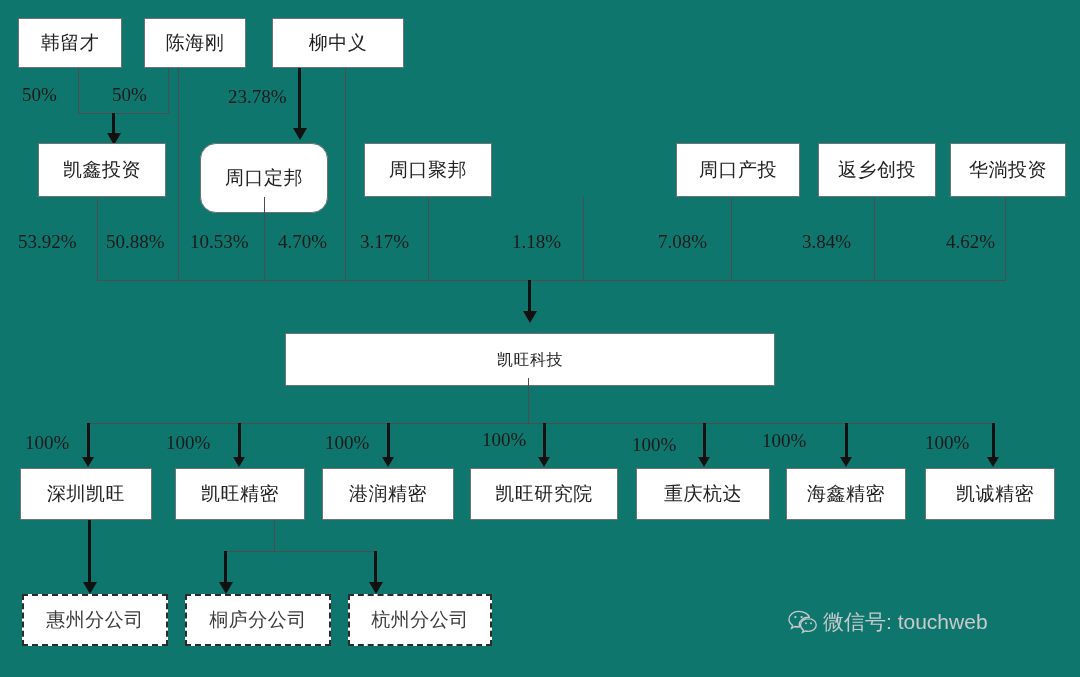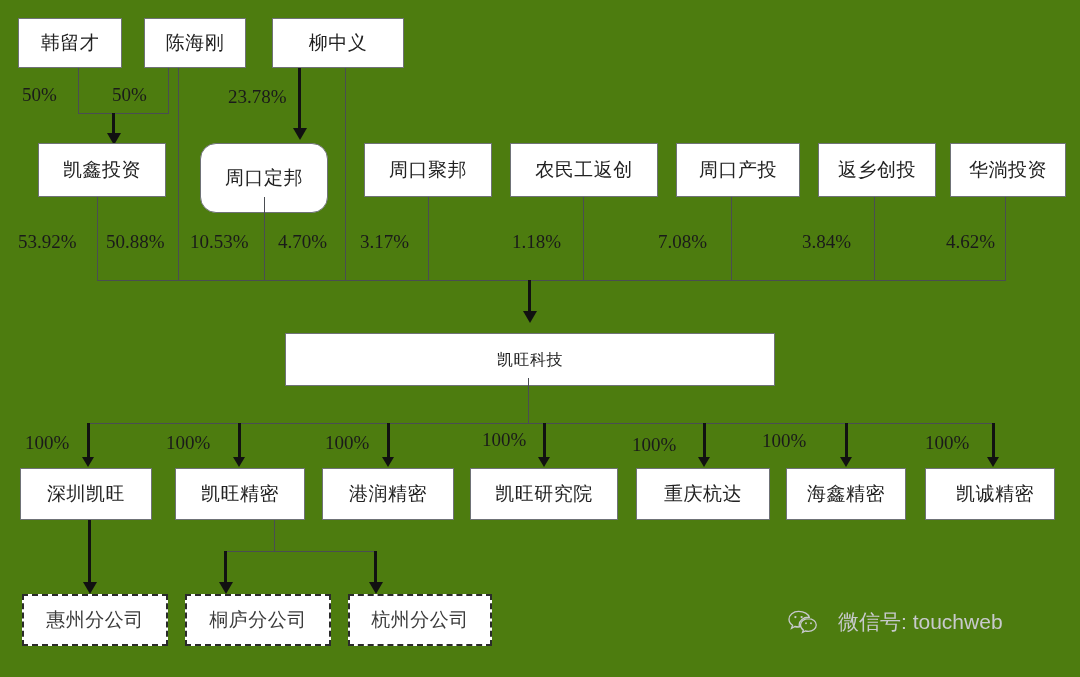--- a/index.html
+++ b/index.html
@@ -9,21 +9,21 @@
     background: #ffffff;
   }
   body {
     font-family: "Liberation Serif", "DejaVu Serif", serif;
     color: #1a1a1a;
   }
   #canvas {
     position: relative;
     width: 1080px;
     height: 677px;
-    background: #4d7c0f;
+    background: #0f766e;
     overflow: hidden;
   }
   
   .node {
     position: absolute;
     box-sizing: border-box;
     border: 1px solid #6f7277;
     background: #ffffff;
     display: flex;
     align-items: center;
@@ -78,21 +78,21 @@
     font-size: 19px;
     color: #1a1a1a;
     white-space: nowrap;
     font-family: "Liberation Serif", "DejaVu Serif", serif;
   }
   
   #watermark {
     position: absolute;
     display: flex;
     align-items: center;
-    gap: 20px;
+    gap: 5px;
     color: #c8cacd;
     font-size: 21px;
     font-family: "Liberation Sans", sans-serif;
     white-space: nowrap;
     user-select: none;
   }
   #watermark svg { display: block; }
 </style>
 </head>
 <body>
@@ -128,23 +128,20 @@
   <div class="vline" style="left:345px; top:68px; height:212px;"></div>
 
   <div class="node" style="left:38px; top:143px; width:128px; height:54px;">
     <span>凯鑫投资</span>
   </div>
   <div class="node" style="left:200px; top:143px; width:128px; height:70px;border-radius:16px;">
     <span>周口定邦</span>
   </div>
   <div class="node" style="left:364px; top:143px; width:128px; height:54px;">
     <span>周口聚邦</span>
-  </div>
-  <div class="node" style="left:510px; top:143px; width:148px; height:54px;">
-    <span>农民工返创</span>
   </div>
   <div class="node" style="left:676px; top:143px; width:124px; height:54px;">
     <span>周口产投</span>
   </div>
   <div class="node" style="left:818px; top:143px; width:118px; height:54px;">
     <span>返乡创投</span>
   </div>
   <div class="node" style="left:950px; top:143px; width:116px; height:54px;">
     <span>华淌投资</span>
   </div>

